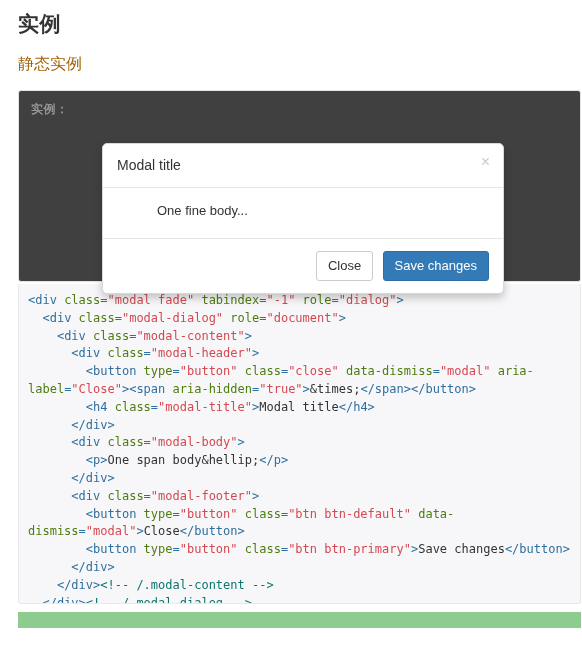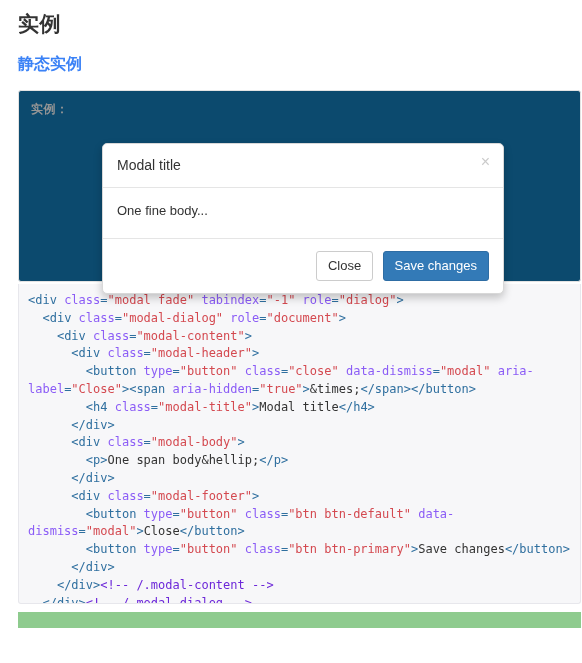--- a/index.html
+++ b/index.html
@@ -28,39 +28,39 @@
     line-height: 26px;
     font-weight: bold;
     color: #333;
     margin: 11px 0 0 10px;
     letter-spacing: 0.5px;
   }
 
   .h2 {
     font-size: 16px;
     line-height: 20px;
-    font-weight: bold;
-    color: #3b82f6;
+    font-weight: normal;
+    color: #a16207;
     margin: 17px 0 0 10px;
   }
 
   .lead {
     font-size: 13px;
     line-height: 19px;
     color: #333;
     margin: 9px 0 0 10px;
   }
 
   
   .bs-example {
     position: relative;
     margin: 16px 0 0 10px;
     width: 563px;
     box-sizing: border-box;
-    background: #0c4a6e;
+    background: #404040;
     border: 1px solid #e3e3e3;
     border-radius: 3px;
     height: 192px;
   }
 
   .bs-example-label {
     position: absolute;
     top: 10px;
     left: 12px;
     font-size: 12px;
@@ -107,20 +107,21 @@
     line-height: 16px;
     color: #b9b9b9;
     cursor: pointer;
     font-family: "Liberation Sans", sans-serif;
     font-weight: normal;
     opacity: .75;
   }
 
   .modal-body {
     padding: 14px 15px 18px 14px;
+    margin-left: 40px;
   }
 
   .modal-body p {
     margin: 0;
     font-size: 13px;
     line-height: 18px;
     color: #333;
   }
 
   .modal-footer {
@@ -173,24 +174,24 @@
     font-family: "Liberation Mono", "DejaVu Sans Mono", monospace;
     font-size: 12px;
     line-height: 16.8px;
     white-space: pre-wrap;
     word-break: break-word;
     color: #333;
   }
 
   
   .t-tag   { color: #2f6f9f; }   
-  .t-attr  { color: #8b5cf6; }   
+  .t-attr  { color: #4d7c0f; }   
   .t-val   { color: #d44950; }   
   .t-text  { color: #333333; }   
-  .t-cmt   { color: #6d28d9; }   
+  .t-cmt   { color: #0f766e; }   
   .t-ent   { color: #333333; text-align: right; }   
 
   
   .green-bar {
     margin: 8px 0 0 10px;
     width: 563px;
     height: 16px;
     background: #8ecb8e;
     box-sizing: border-box;
   }

